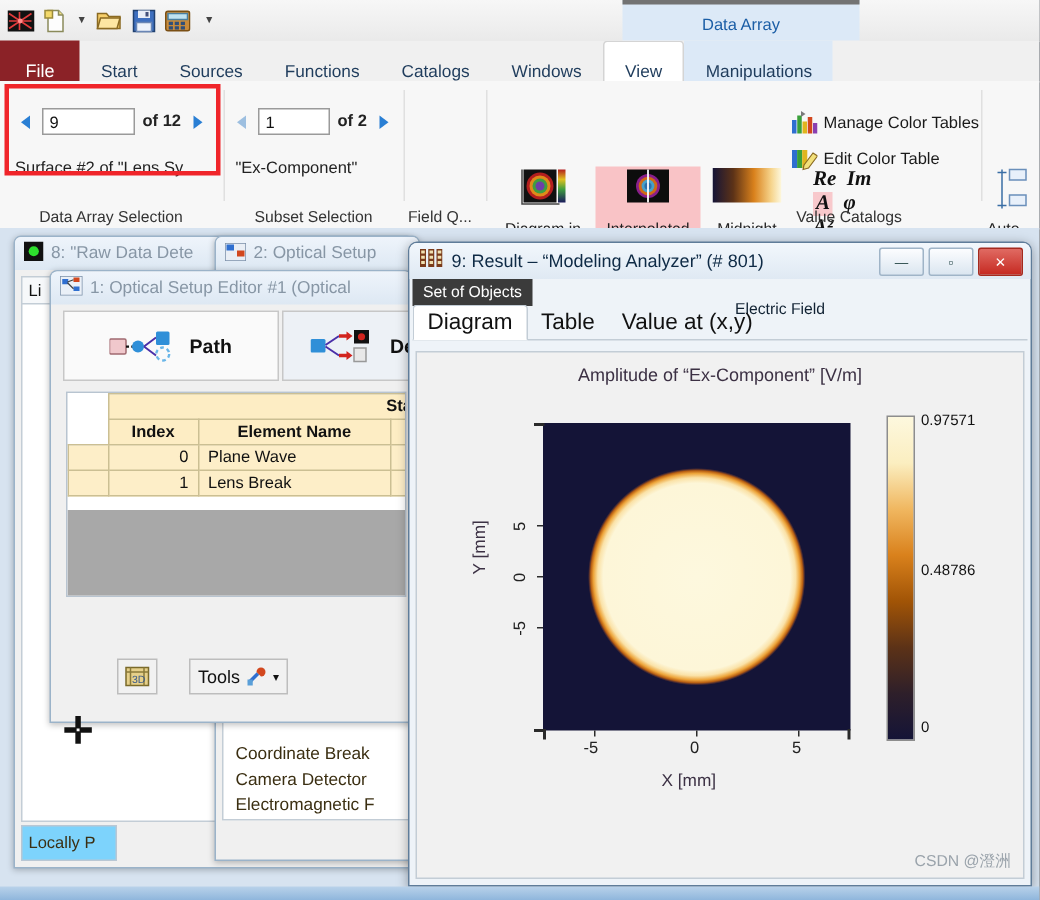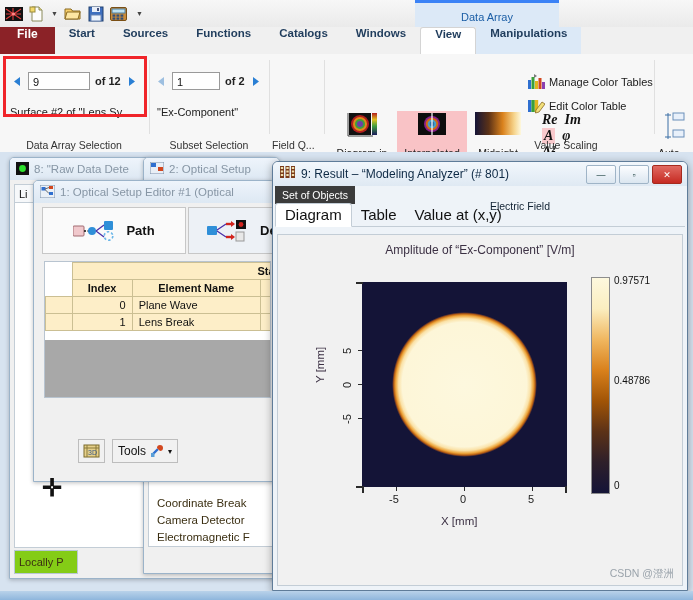--- a/index.html
+++ b/index.html
@@ -14,29 +14,29 @@
   
   .qat{position:absolute;left:0;top:0;width:693px;height:27px;
        background:linear-gradient(#f7f7f7,#eaeaea);
        border-bottom:1px solid #dcdcdc;
        display:flex;align-items:center;gap:4px;padding-left:4px;}
   .qicon{width:19px;height:19px;display:flex;align-items:center;justify-content:center;}
   .caret{width:9px;height:9px;display:flex;align-items:center;justify-content:center;
          font-size:7px;color:#444;}
 
   
-  .ctxbar{position:absolute;left:415px;top:0;width:144px;height:27px;
-          background:#dce9f7;border-top:3px solid #3b82f6;
+  .ctxbar{position:absolute;left:415px;top:0;width:158px;height:27px;
+          background:#dce9f7;border-top:3px solid #737373;
           display:flex;align-items:center;justify-content:center;
           font-size:11px;color:#1b5ea6;}
   .tabstrip{position:absolute;left:0;top:27px;width:693px;height:27px;
             background:#f0f0f0;border-bottom:1px solid #d4d4d4;
             display:flex;align-items:stretch;}
-  .tab{display:flex;align-items:flex-start;padding:0 14px;font-size:11.5px;color:#1f3c5c;
-       position:relative;font-weight:bold;}
+  .tab{display:flex;align-items:flex-end;padding:0 14px;font-size:11.5px;color:#1f3c5c;
+       position:relative;}
   .tab.file{background:#8b2227;color:#fff;font-size:12px;padding:0 17px;}
   .tab.active{background:#fff;border-left:1px solid #d4d4d4;border-right:1px solid #d4d4d4;
               border-top:1px solid #d4d4d4;border-bottom:1px solid #fff;margin-bottom:-1px;
               border-radius:3px 3px 0 0;}
   .tab.ctxzone{background:#dce9f7;}
 
   
   .ribbon{position:absolute;left:0;top:54px;width:693px;height:98px;
           background:#f7f7f7;border-bottom:1px solid #c9c9c9;}
   .rgroup{position:absolute;top:0;height:98px;}
@@ -79,21 +79,21 @@
 
   .tabbtn{height:45px;background:#fafafa;border:1px solid #c7c7c7;display:flex;
           align-items:center;justify-content:center;gap:9px;font-size:13px;
           font-weight:bold;color:#111;}
 
   .tbl{border-collapse:collapse;font-size:11px;}
   .tbl td,.tbl th{border:1px solid #cbbf93;padding:2px 6px;}
   .hdrcell{background:#fdedc4;font-weight:bold;color:#111;text-align:center;}
   .cell{background:#fdeec8;color:#111;}
 
-  .toolsbar{display:flex;align-items:center;gap:7px;}
+  .toolsbar{display:flex;align-items:center;gap:21px;}
   .toolbtn{width:25px;height:22px;background:#f1f1f1;border:1px solid #bdbdbd;
            display:flex;align-items:center;justify-content:center;}
   .toolsdrop{height:22px;background:#f1f1f1;border:1px solid #bdbdbd;display:flex;
              align-items:center;gap:4px;padding:0 5px;font-size:12px;color:#111;}
 
   .treelist{font-size:11.5px;color:#3b2f12;line-height:17px;white-space:nowrap;}
 
   
   .mwin{position:absolute;left:272px;top:9px;width:414px;height:428px;
         background:#eef3f8;border:1px solid #5f7c99;border-radius:6px 6px 0 0;
@@ -127,21 +127,21 @@
   .cbar{position:absolute;left:313px;top:42px;width:17px;height:215px;border:1px solid #8d8d8d;}
   .cblab{position:absolute;left:336px;font-size:10px;color:#111;text-align:center;}
   .axlab{position:absolute;font-size:11.5px;color:#3c3144;}
   .tick{position:absolute;font-size:11px;color:#222;}
   .tickmark{position:absolute;background:#2a2a2a;}
   .ylabel{position:absolute;left:36px;top:148px;font-size:11.5px;color:#3c3144;
           transform:rotate(-90deg);transform-origin:left top;white-space:nowrap;}
   .csdn{position:absolute;right:8px;bottom:4px;font-size:10.5px;color:#9aa3ab;}
 
   .statusleft{position:absolute;left:10px;top:411px;width:60px;height:22px;
-              background:#84cc16;border:1px solid #b9c7d4;font-size:11px;color:#3b2f12;
+              background:#7dd3fc;border:1px solid #b9c7d4;font-size:11px;color:#3b2f12;
               display:flex;align-items:center;padding-left:4px;overflow:hidden;}
   .taskbar{position:absolute;left:0;bottom:0;width:693px;height:9px;
            background:linear-gradient(#b9d2ea,#8fb6dc);}
 </style>
 </head>
 <body>
 
 <div class="app">
 
   <div class="qat">
@@ -359,21 +359,21 @@
       <div class="smallcmd" style="position:absolute;left:202px;top:42px;">
         <svg width="17" height="16" viewBox="0 0 17 16">
           <rect x="0" y="2" width="3.4" height="12" fill="#2f6fd0"></rect>
             <rect x="3.4" y="2" width="3.4" height="12" fill="#3aa03a"></rect>
           <rect x="6.8" y="2" width="3.4" height="12" fill="#e0b51e"></rect>
           <path d="M8 12 l6-8 3 2 -6 8 -3.6 1z" fill="#f2e07a" stroke="#8a6a22" stroke-width=".8"></path>
         </svg>
         <span>Edit Color Table</span>
       </div>
 
-      <div class="grouplabel" style="left:140px;width:200px;">Value Scaling</div>
+      <div class="grouplabel" style="left:140px;width:200px;">Value Catalogs</div>
     </div>
 
     <div class="gsep" style="left:654px;"></div>
     <div class="bigbtn" style="left:658px;width:40px;top:57px;text-align:left;">
       <div class="ico" style="margin:0 0 2px 4px;">
         <svg width="26" height="30" viewBox="0 0 26 30">
           <path d="M6 2 v26 M3 4 h6 M3 26 h6" stroke="#3a6ea5" fill="none"></path>
           <rect x="11" y="2" width="11" height="7" fill="#e8f0fa" stroke="#6a8fba"></rect>
           <rect x="11" y="19" width="11" height="7" fill="#e8f0fa" stroke="#6a8fba"></rect>
         </svg>

